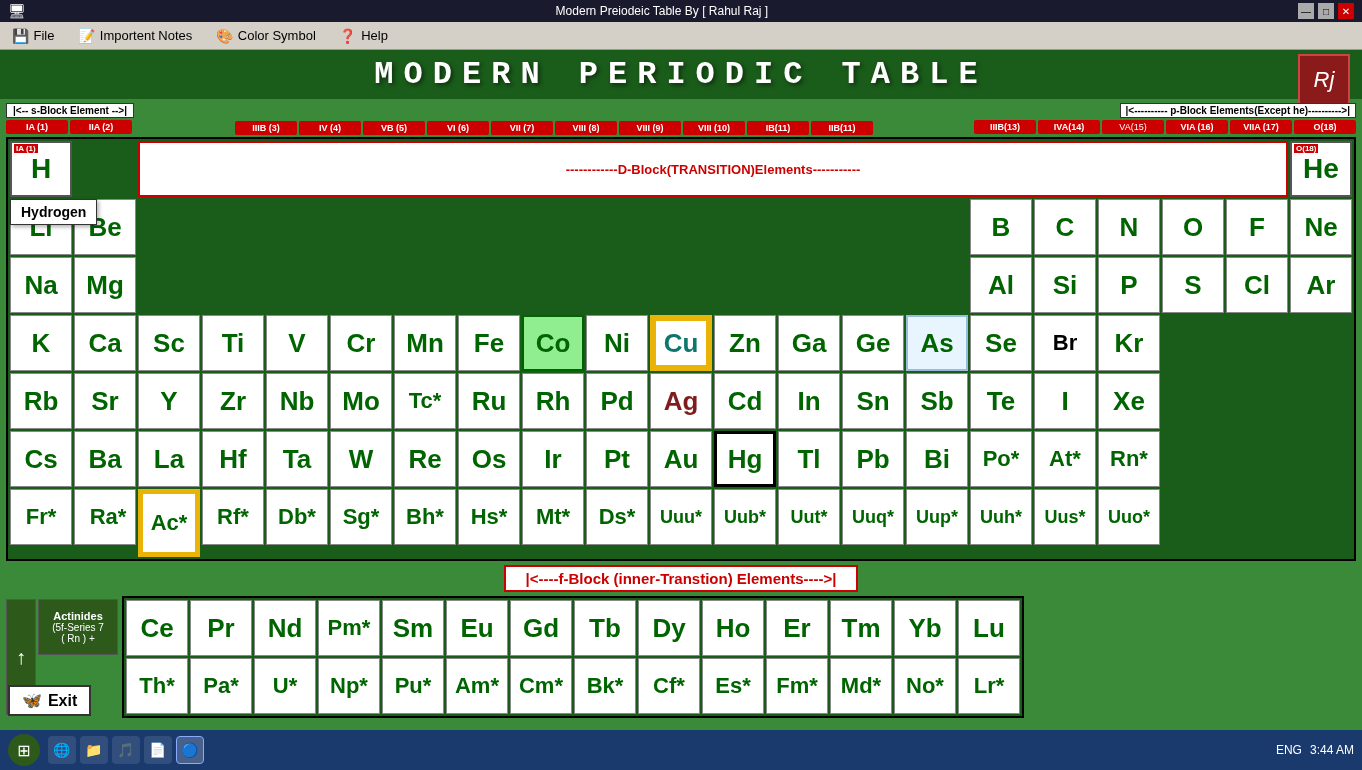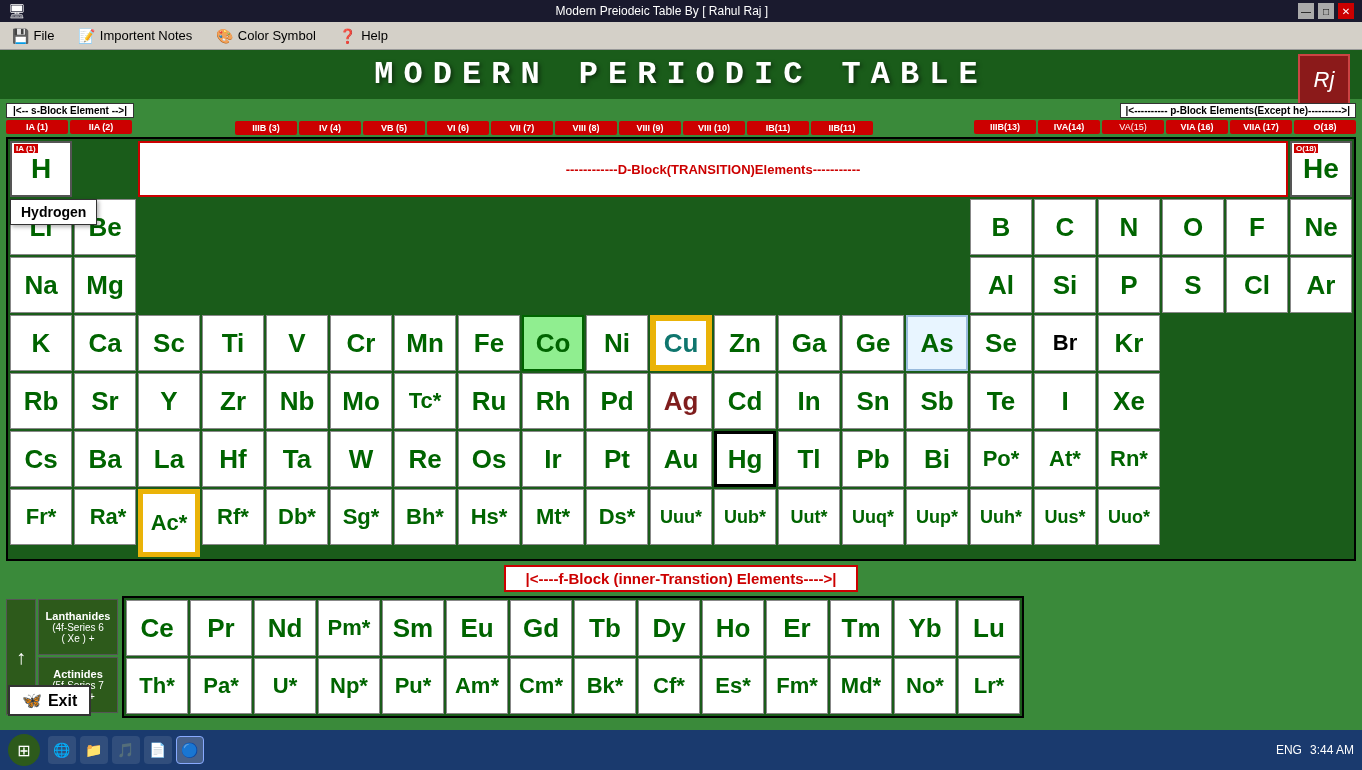--- a/index.html
+++ b/index.html
@@ -287,25 +287,20 @@
       </div>
 
       <div style="display:flex; gap:4px; margin-bottom:4px;">
 
         <div style="display:flex; align-items:center; gap:2px;">
           <div style="background:#2d5a1b; border:1px solid #555; width:30px; height:116px; display:flex; align-items:center; justify-content:center;">
             <span style="color:white; font-size:20px;">↑</span>
           </div>
           <div style="width:80px; height:116px; display:flex; flex-direction:column; gap:2px;">
             <div style="background:#2d5a1b; color:white; border:1px solid #555; height:56px; display:flex; flex-direction:column; align-items:center; justify-content:center; font-size:10px; text-align:center; padding:2px;">
-              <span style="font-weight:bold; font-size:11px;">Lanthanides</span>
-              <span>(4f-Series 6</span>
-              <span>( Xe ) +</span>
-            </div>
-            <div style="background:#2d5a1b; color:white; border:1px solid #555; height:56px; display:flex; flex-direction:column; align-items:center; justify-content:center; font-size:10px; text-align:center; padding:2px;">
               <span style="font-weight:bold; font-size:11px;">Actinides</span>
               <span>(5f-Series 7</span>
               <span>( Rn ) +</span>
             </div>
           </div>
         </div>
 
         <div style="display:flex; flex-direction:column; gap:2px; border:2px solid #000; padding:2px; background:#1a5c1a;">
 
           <div style="display:flex; gap:2px;">

